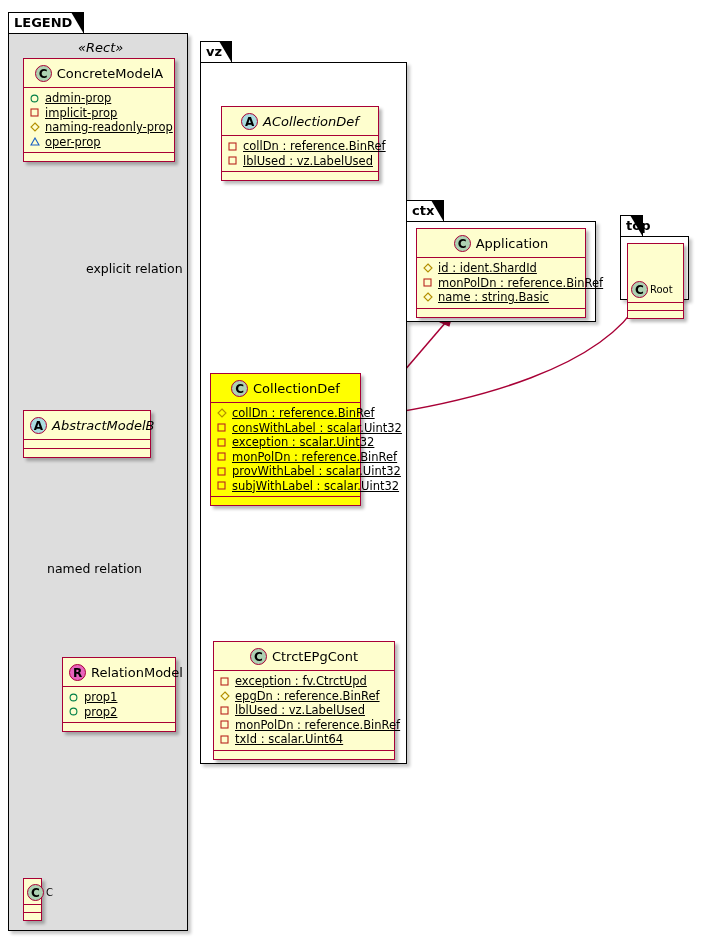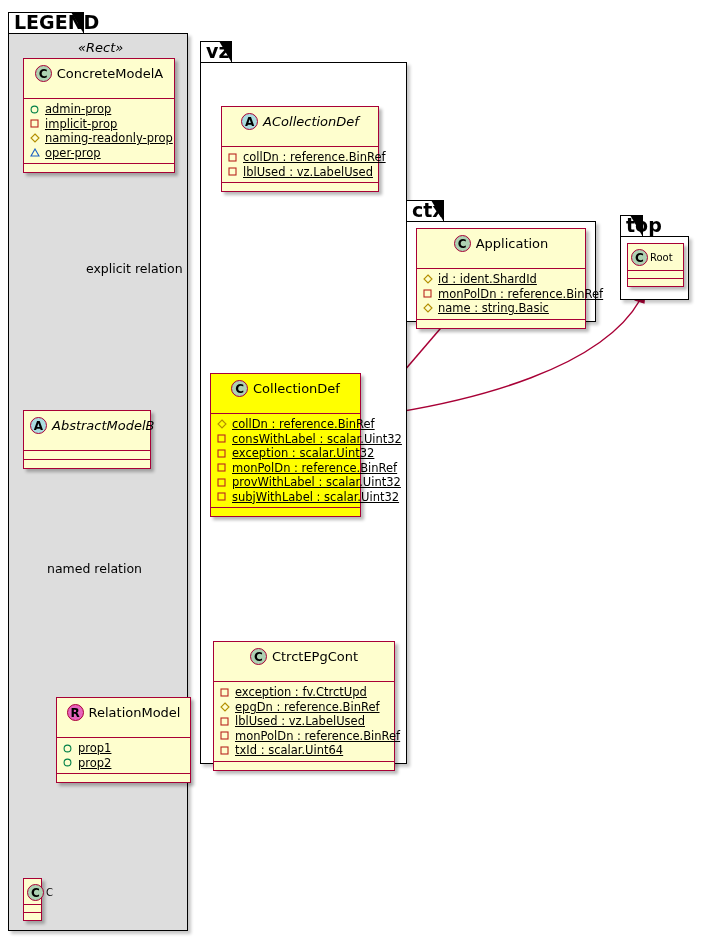--- a/index.html
+++ b/index.html
@@ -33,21 +33,21 @@
     box-sizing: border-box;
   }
   .pkg-tab {
     position: absolute;
     left: 0; top: 0;
     height: 21px;
     box-sizing: border-box;
     border: 1.5px solid #000000;
     border-bottom: none;
     background: #ffffff;
-    font-size: 19px;
+    font-size: 13px;
     line-height: 19px;
     padding: 0 16px 8px 5px;
     font-weight: bold;
     color: #000000;
     white-space: nowrap;
     z-index: 3;
   }
   .pkg-tab::after {
     content: "";
     position: absolute;
@@ -81,21 +81,21 @@
     box-shadow: 3px 3px 3px rgba(0,0,0,0.28);
     z-index: 5;
   }
   .cls.highlight {
     background: #ffff00;
     border-color: #a80036;
   }
   .cls-head {
     position: relative;
     text-align: center;
-    padding: 4px 6px 16px 6px;
+    padding: 4px 6px 5px 6px;
     border-bottom: 1.2px solid #a80036;
     white-space: nowrap;
   }
   .cls-title {
     font-size: 13px;
     color: #000000;
     vertical-align: middle;
   }
   .cls-title.ital { font-style: italic; }
   .cls-title.tiny { font-size: 10px; }
@@ -254,21 +254,21 @@
   </div>
 
   <div class="cls" style="left:23px; top:410px; width:128px;">
     <div class="cls-head">
       <span class="circ circ-A">A</span><span class="cls-title ital">AbstractModelB</span>
     </div>
     <div class="cls-attrs empty"></div>
     <div class="cls-methods"></div>
   </div>
 
-  <div class="cls" style="left:56px; top:657px; width:135px;margin-top:40px;">
+  <div class="cls" style="left:62px; top:657px; width:114px;">
     <div class="cls-head">
       <span class="circ circ-R">R</span><span class="cls-title">RelationModel</span>
     </div>
     <div class="cls-attrs">
       <div class="attr">
         <span class="vis">
           <svg width="9" height="9" viewBox="0 0 9 9">
               <circle cx="4.5" cy="4.5" r="3.4" fill="none" stroke="#038048" stroke-width="1.1"></circle>
             </svg>
         </span>
@@ -476,20 +476,20 @@
   </div>
 
   <div class="pkg">
     <div class="pkg-tab" style="left:620px; top:215px; width:16px;">
       <span class="pkg-tab-inner">top</span>
     </div>
     <div class="pkg-body" style="left:620px; top:236px; width:69px; height:64px;"></div>
   </div>
 
   <div class="cls" style="left:627px; top:243px; width:57px;">
-    <div class="cls-head" style="padding:3px 4px 4px 3px; text-align:left;">
+    <div class="cls-head" style="padding:3px 4px 4px 3px; text-align:left;margin-top:32px;">
       <span class="circ circ-C" style="margin-right:2px;">C</span><span class="cls-title tiny">Root</span>
     </div>
     <div class="cls-attrs empty" style="height:7px;"></div>
     <div class="cls-methods" style="height:7px;"></div>
   </div>
 
 </div>
 
 </body></html>

